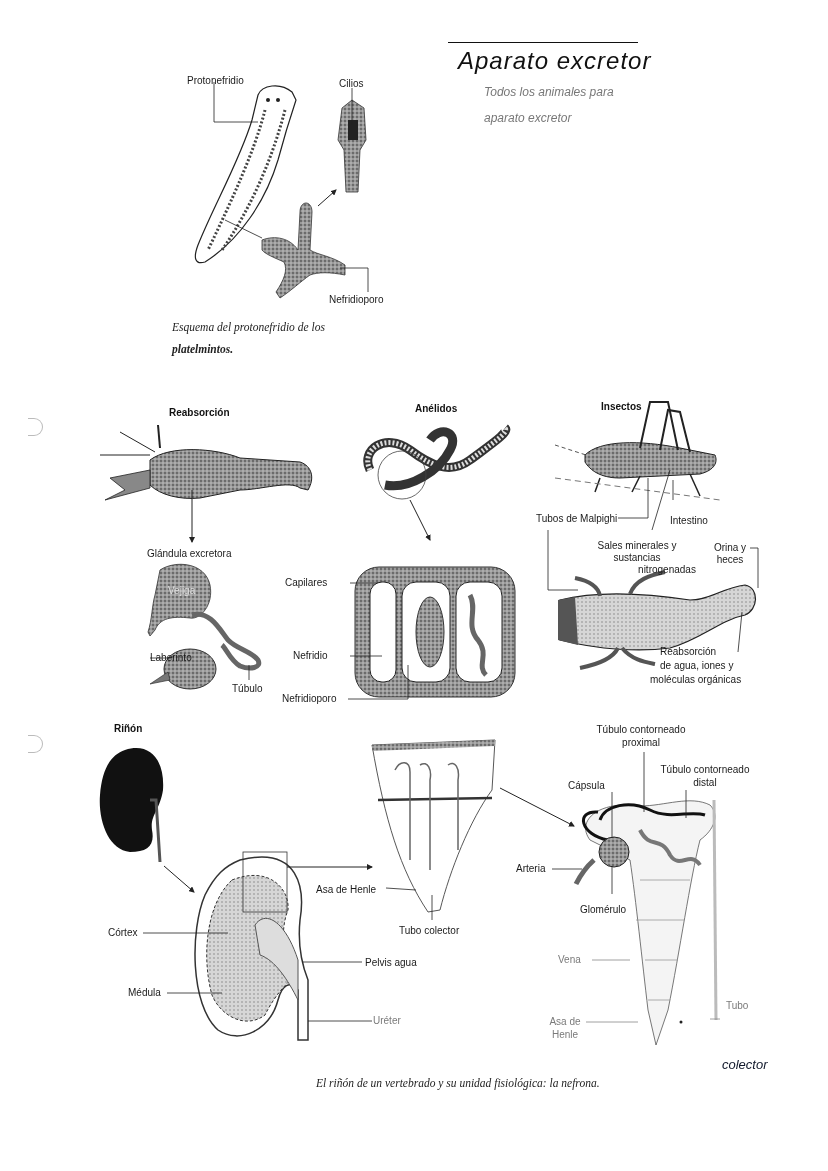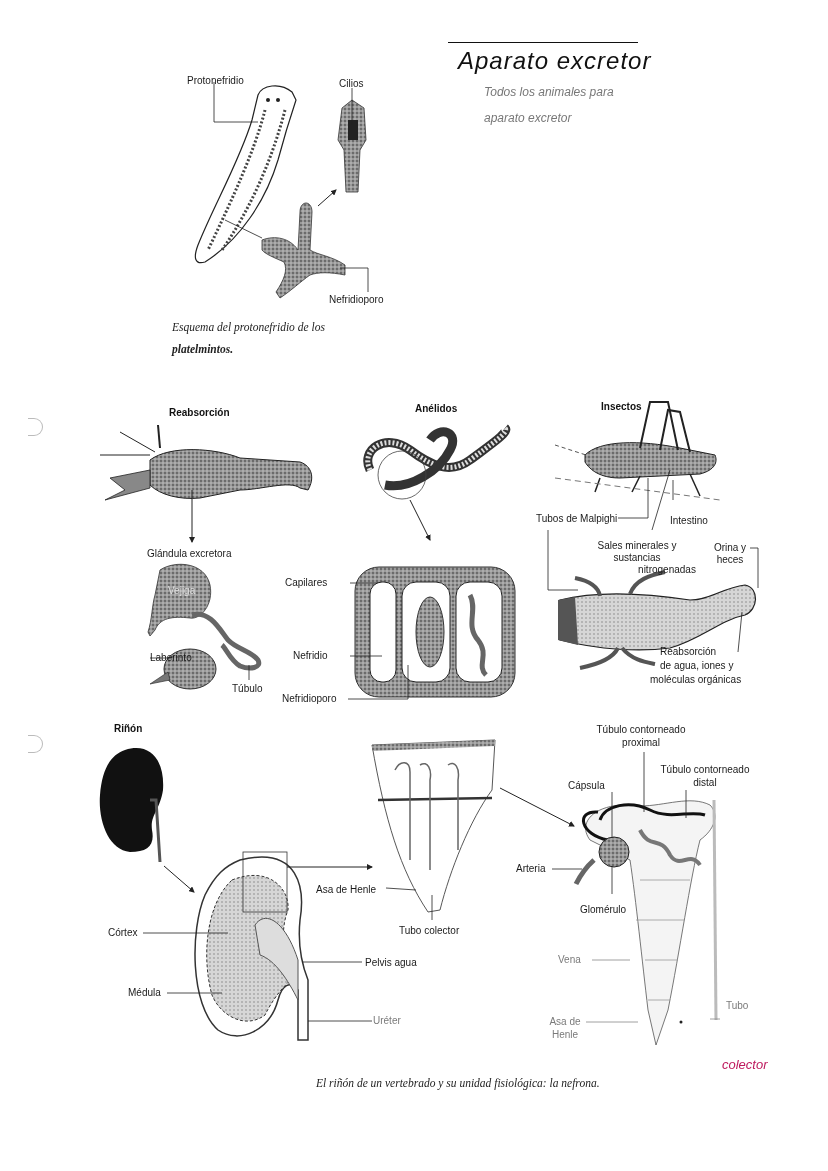--- a/index.html
+++ b/index.html
@@ -212,15 +212,15 @@
 <div class="lbl c" style="left:586px;top:737px;width:110px;">proximal</div>
 <div class="lbl c" style="left:650px;top:764px;width:110px;">Túbulo contorneado</div>
 <div class="lbl c" style="left:650px;top:777px;width:110px;">distal</div>
 <div class="lbl" style="left:568px;top:780px;">Cápsula</div>
 <div class="lbl" style="left:516px;top:863px;">Arteria</div>
 <div class="lbl" style="left:580px;top:904px;">Glomérulo</div>
 <div class="lbl faint" style="left:558px;top:954px;">Vena</div>
 <div class="lbl faint c" style="left:540px;top:1016px;width:50px;">Asa de</div>
 <div class="lbl faint c" style="left:540px;top:1029px;width:50px;">Henle</div>
 <div class="lbl faint" style="left:726px;top:1000px;">Tubo</div>
-<div class="lbl hand" style="left:722px;top:1026px;font-size:13px;color:#be185d;">colector</div>
+<div class="lbl hand" style="left:722px;top:1026px;font-size:13px;color:#0f172a;">colector</div>
 
 <div class="caption" style="left:316px;top:1076px;">El riñón de un vertebrado y su unidad fisiológica: la nefrona.</div>
 
 </body></html>

